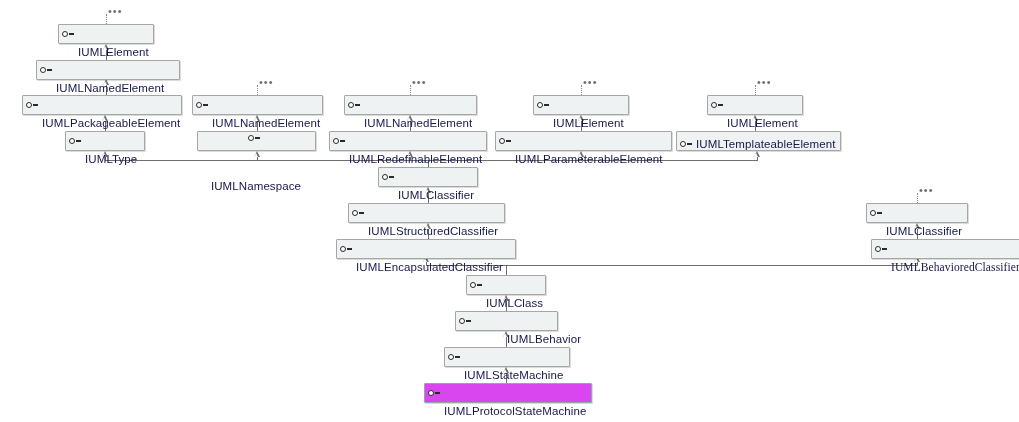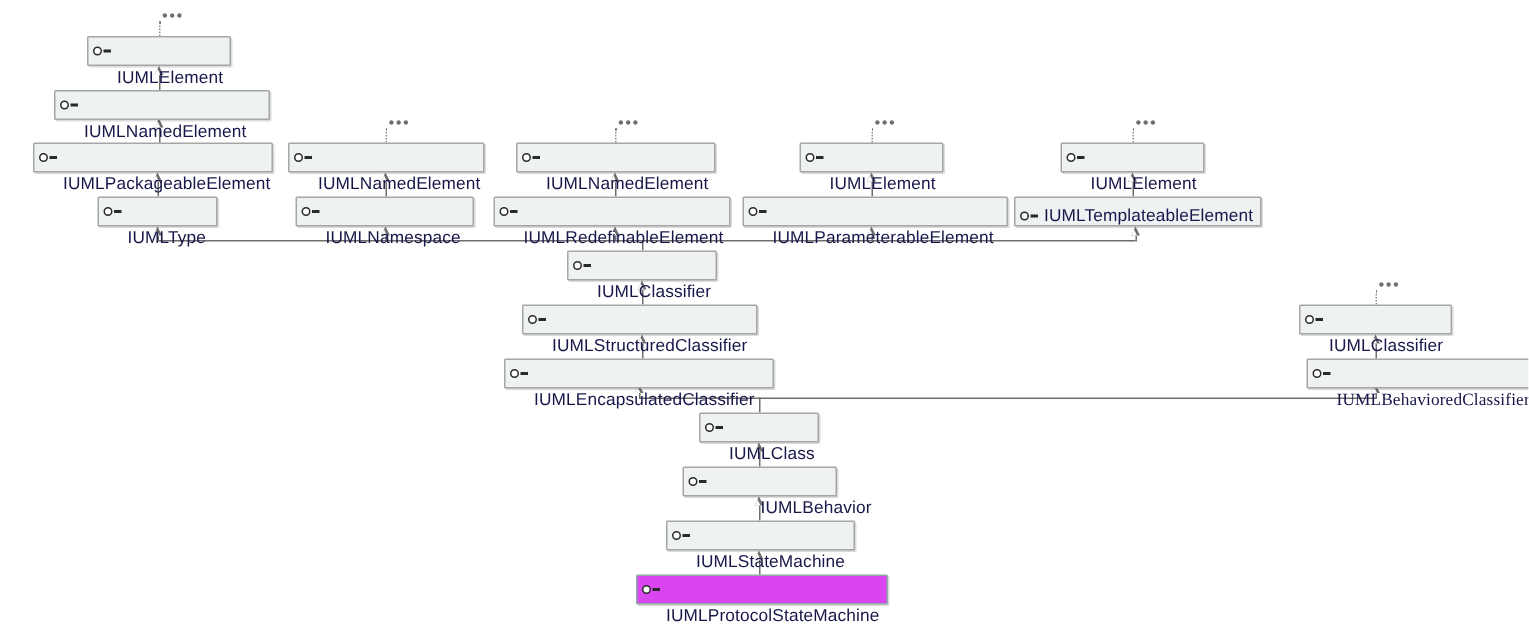--- a/index.html
+++ b/index.html
@@ -228,21 +228,21 @@
         <span class="label">IUMLElement</span>
       </div>
       <div class="node" style="left: 707px; top: 95px; width: 96px;">
         <span class="iface-icon"></span>
         <span class="label">IUMLElement</span>
       </div>
       <div class="node" style="left: 65px; top: 131px; width: 80px;">
         <span class="iface-icon"></span>
         <span class="label">IUMLType</span>
       </div>
-      <div class="node" style="left: 197px; top: 131px; width: 119px;">
+      <div class="node" style="left: 197px; top: 131px; width: 119px; flex-direction: column;">
         <span class="iface-icon"></span>
         <span class="label">IUMLNamespace</span>
       </div>
       <div class="node" style="left: 329px; top: 131px; width: 158px;">
         <span class="iface-icon"></span>
         <span class="label">IUMLRedefinableElement</span>
       </div>
       <div class="node" style="left: 495px; top: 131px; width: 177px;">
         <span class="iface-icon"></span>
         <span class="label">IUMLParameterableElement</span>

